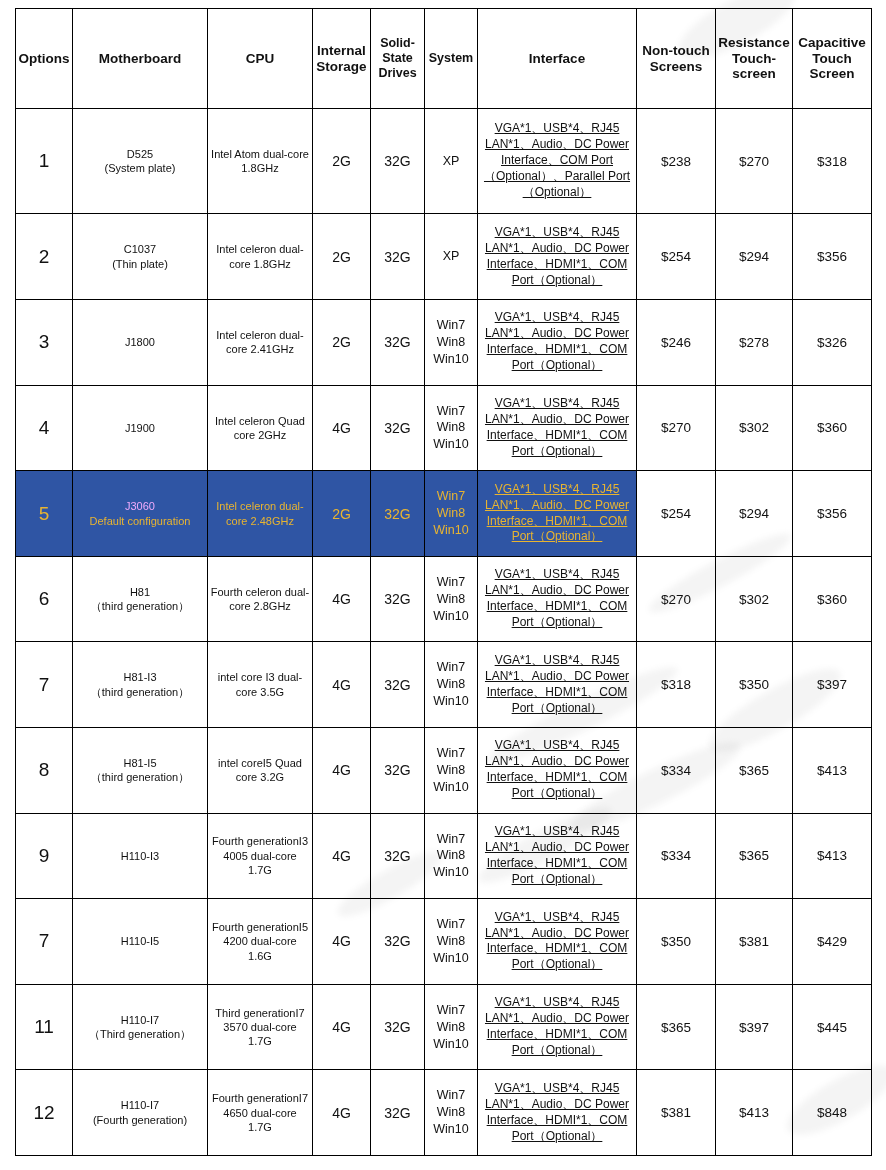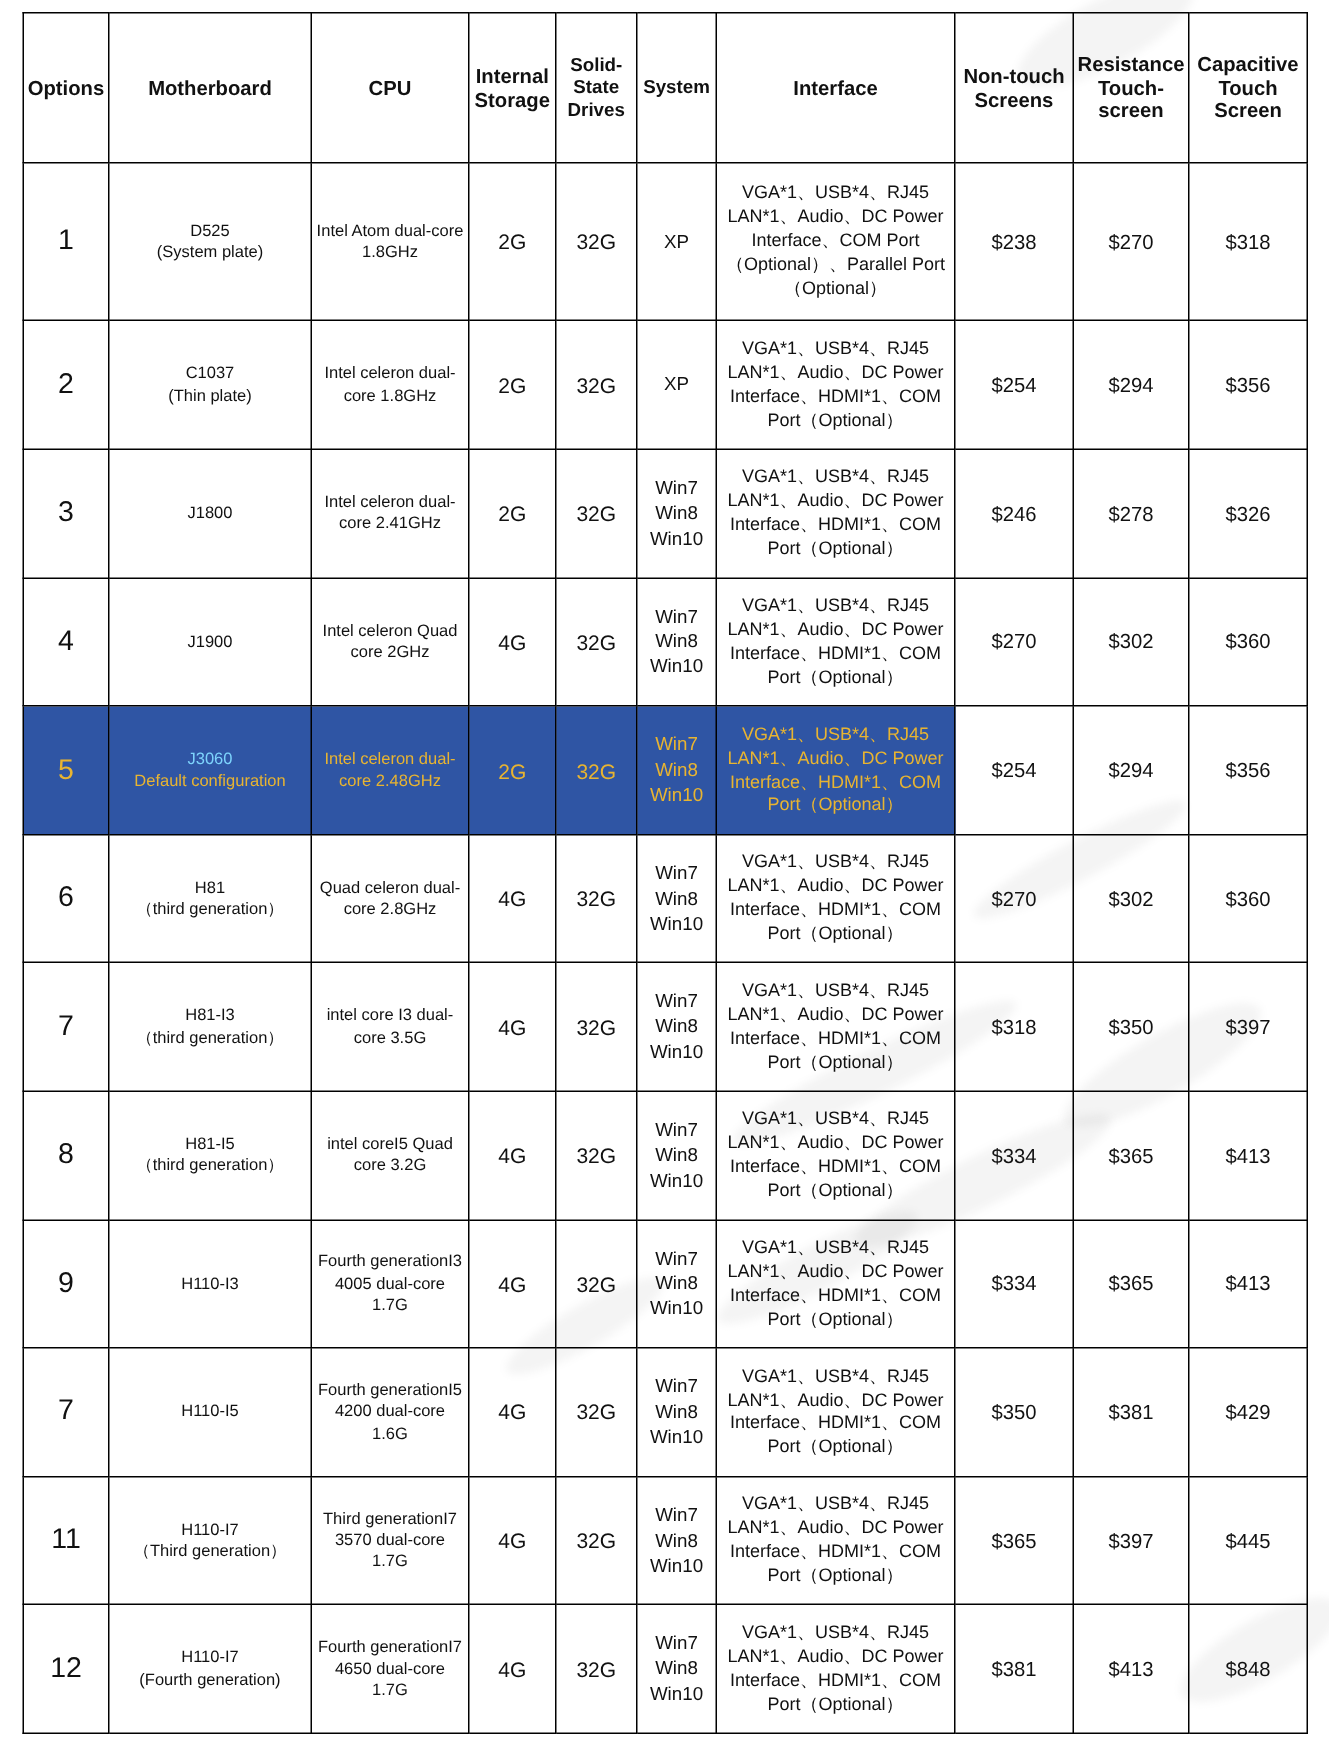--- a/index.html
+++ b/index.html
@@ -90,35 +90,36 @@
   .c-sys {
     font-size: 12.5px;
     line-height: 1.35;
     margin-top: 18px;
   }
   .c-iface {
     font-size: 12px;
     line-height: 1.33;
     padding-left: 4px;
     padding-right: 4px;
+    text-decoration: underline;
   }
   .c-price {
     font-size: 13.5px;
   }
 
   
   tr.highlight td.hl {
     background: #2f55a4;
   }
   tr.highlight td.hl,
   tr.highlight td.hl * {
     color: #e8b431;
   }
   tr.highlight td.hl .mb-model {
-    color: #7dd3fc;
+    color: #f0abfc;
   }
 
   .nowrap-line { display: block; }
 </style>
 </head>
 <body>
 
 <div class="watermark wm1"></div>
 <div class="watermark wm2"></div>
 <div class="watermark wm3"></div>
@@ -243,21 +244,21 @@
           <td class="c-price">$254</td>
           <td class="c-price">$294</td>
           <td class="c-price">$356</td>
         </tr>
         <tr>
           <td class="c-opt">6</td>
           <td class="c-text">
             <span class="nowrap-line mb-model">H81</span>
             <span class="nowrap-line">（third generation）</span>
           </td>
-          <td class="c-text">Quad celeron dual-core 2.8GHz</td>
+          <td class="c-text">Fourth celeron dual-core 2.8GHz</td>
           <td class="c-mid">4G</td>
           <td class="c-mid">32G</td>
           <td class="c-sys">
             <span class="nowrap-line">Win7</span>
             <span class="nowrap-line">Win8</span>
             <span class="nowrap-line">Win10</span>
           </td>
           <td class="c-iface">VGA*1、USB*4、RJ45 LAN*1、Audio、DC Power Interface、HDMI*1、COM Port（Optional）</td>
           <td class="c-price">$270</td>
           <td class="c-price">$302</td>

